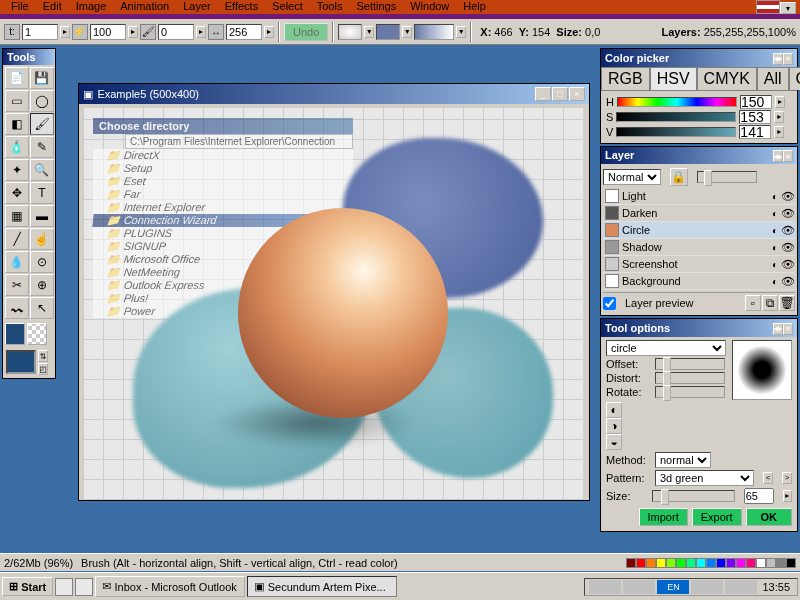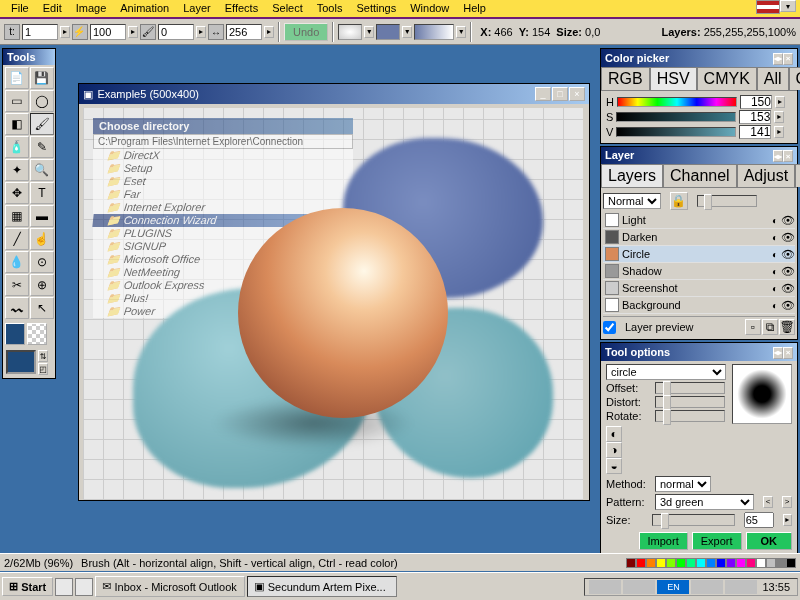--- a/index.html
+++ b/index.html
@@ -1,19 +1,19 @@
 <!DOCTYPE html>
 <html><head>
 <meta charset="utf-8">
 <style>
 * { margin: 0; padding: 0; box-sizing: border-box; font-family: Tahoma, sans-serif; font-size: 11px; }
 body { width: 800px; height: 600px; background: #3a6ea5; overflow: hidden; position: relative; }
 
 
-.menubar { height: 19px; background: #fde047; display: flex; align-items: flex-start; padding: 0 4px; border-bottom: 2px solid #701a75; }
+.menubar { height: 19px; background: #c2410c; display: flex; align-items: flex-end; padding: 0 4px; border-bottom: 5px solid #701a75; }
 .menubar span { padding: 2px 7px; cursor: default; }
 .flag { margin-left: auto; width: 24px; height: 14px; background: linear-gradient(#b22 33%, #fff 33% 66%, #b22 66%); border: 1px solid #999; }
 
 
 .toolbar { height: 26px; background: #d4d0c8; display: flex; align-items: center; padding: 0 4px; gap: 2px; border-bottom: 1px solid #808080; }
 .tb-item { display: flex; align-items: center; gap: 2px; }
 .tb-item input { width: 36px; height: 16px; border: 1px inset #999; font-size: 11px; padding: 0 2px; }
 .tb-icon { width: 16px; height: 16px; background: #c0c0c0; border: 1px solid #808080; display: inline-flex; align-items: center; justify-content: center; font-size: 10px; }
 .tb-sep { width: 2px; height: 20px; border-left: 1px solid #808080; border-right: 1px solid #fff; margin: 0 2px; }
 .tb-color { width: 24px; height: 16px; border: 1px inset #999; }
@@ -38,37 +38,37 @@
 .canvas-area { position: relative; margin: 4px; width: 500px; height: 392px; background: #e8e8e8; background-image: repeating-linear-gradient(0deg, #ccc 0 1px, transparent 1px 20px), repeating-linear-gradient(90deg, #ccc 0 1px, transparent 1px 20px); overflow: hidden; }
 
 
 .blob1 { position: absolute; left: 260px; top: 30px; width: 200px; height: 160px; background: radial-gradient(circle at 40% 40%, #7a8dc0, #4a5f9a); border-radius: 50% 60% 55% 50%; filter: blur(2px); }
 .blob2 { position: absolute; left: 50px; top: 180px; width: 240px; height: 200px; background: radial-gradient(circle at 40% 30%, #a0d0d8, #5a9aa5); border-radius: 55% 50% 60% 45%; filter: blur(2px); }
 .blob3 { position: absolute; left: 290px; top: 200px; width: 180px; height: 170px; background: radial-gradient(circle at 40% 40%, #90c0c8, #5aa0ad); border-radius: 50% 55% 50% 60%; filter: blur(2px); }
 .sphere-shadow { position: absolute; left: 130px; top: 290px; width: 200px; height: 50px; background: radial-gradient(ellipse, rgba(0,0,0,0.4), transparent 70%); border-radius: 50%; filter: blur(4px); }
 .sphere { position: absolute; left: 155px; top: 100px; width: 210px; height: 210px; border-radius: 50%; background: radial-gradient(circle at 60% 30%, #fff8e8 0%, #f5c89a 20%, #d88a5a 50%, #a0583a 80%, #6a3520 100%); }
 .dir-overlay { position: absolute; left: 10px; top: 10px; width: 260px; height: 200px; opacity: 0.55; }
 .dir-title { background: linear-gradient(90deg, #0a246a, #3a6ea5); color: #fff; padding: 2px 6px; font-weight: bold; }
-.dir-path { background: #fff; padding: 1px 4px; font-size: 10px; border: 1px solid #999; }
+.dir-path { background: #fff; padding: 1px 4px; font-size: 10px; border: 1px solid #999; margin-left: 32px; }
 .dir-list { background: #fff; font-size: 10px; }
 .dir-item { padding: 0 4px 0 14px; font-style: italic; transform: skewX(-6deg); }
 .dir-item.sel { background: linear-gradient(90deg, #0a246a, #4a7ec5); color: #fff; }
 
 
 .right-panels { position: absolute; right: 2px; top: 48px; width: 198px; display: flex; flex-direction: column; gap: 2px; }
 .panel { background: #d4d0c8; border: 1px solid #000; }
 .panel-tabs { display: flex; background: #d4d0c8; border-bottom: 1px solid #808080; }
 .panel-tab { padding: 2px 6px; border: 1px solid #808080; border-bottom: none; background: #d4d0c8; font-size: 16px; cursor: pointer; }
 .panel-tab.active { background: #e8e8e8; }
 .panel-body { padding: 3px 5px; }
 
 .hue-bar { width: 120px; height: 10px; background: linear-gradient(90deg, red, yellow, lime, cyan, blue, magenta, red); display: inline-block; border: 1px inset #999; vertical-align: middle; }
 .sv-bar { width: 120px; height: 10px; background: linear-gradient(90deg, #000, #3a7a8a); display: inline-block; border: 1px inset #999; vertical-align: middle; }
 .cp-row { display: flex; align-items: center; gap: 3px; margin: 1px 0; }
-.cp-row input { width: 32px; height: 14px; font-size: 12px; border: 1px inset #999; text-align: right; }
+.cp-row input { width: 32px; height: 14px; font-size: 14px; border: 1px inset #999; }
 .tiny-btn { width: 10px; height: 12px; background: #d4d0c8; border: 1px outset #fff; font-size: 8px; display: inline-flex; align-items: center; justify-content: center; }
 
 .layer-row { display: flex; align-items: center; padding: 1px 2px; gap: 3px; border-bottom: 1px solid #e0e0e0; }
 .layer-row.sel { background: #c8d8e8; }
 .layer-thumb { width: 14px; height: 14px; border: 1px solid #808080; background: #fff; display: inline-block; }
 .layer-eye { width: 12px; font-size: 11px; }
 .layer-name { flex: 1; font-size: 11px; }
 
 select { font-size: 11px; border: 1px inset #999; background: #fff; }
 .slider { width: 70px; height: 12px; background: #d4d0c8; border: 1px inset #999; display: inline-block; position: relative; }
@@ -264,26 +264,20 @@
           <span class="tiny-btn">▸</span>
         </div>
     </div>
   </div>
 
   <div class="panel">
     <div class="panel-title">
         <span>Layer</span>
         <span><span class="tiny-btn">◂▸</span><span class="tiny-btn">×</span></span>
       </div>
-    <div class="panel-tabs">
-      <div class="panel-tab active">Layers</div>
-      <div class="panel-tab">Channel</div>
-      <div class="panel-tab">Adjust</div>
-      <div class="panel-tab">Slice</div>
-    </div>
     <div class="panel-body" style="padding:2px">
       <div class="opt-row">
           <select><option>Normal</option></select>
           <span class="tool-btn" style="width:18px;height:18px">🔒</span>
           <span class="slider" style="width:60px"></span>
         </div>
       <div id="layer-list">
           <div class="layer-row">
             <span class="layer-thumb" style="background:#fff"></span>
             <span class="layer-name">Light</span>

